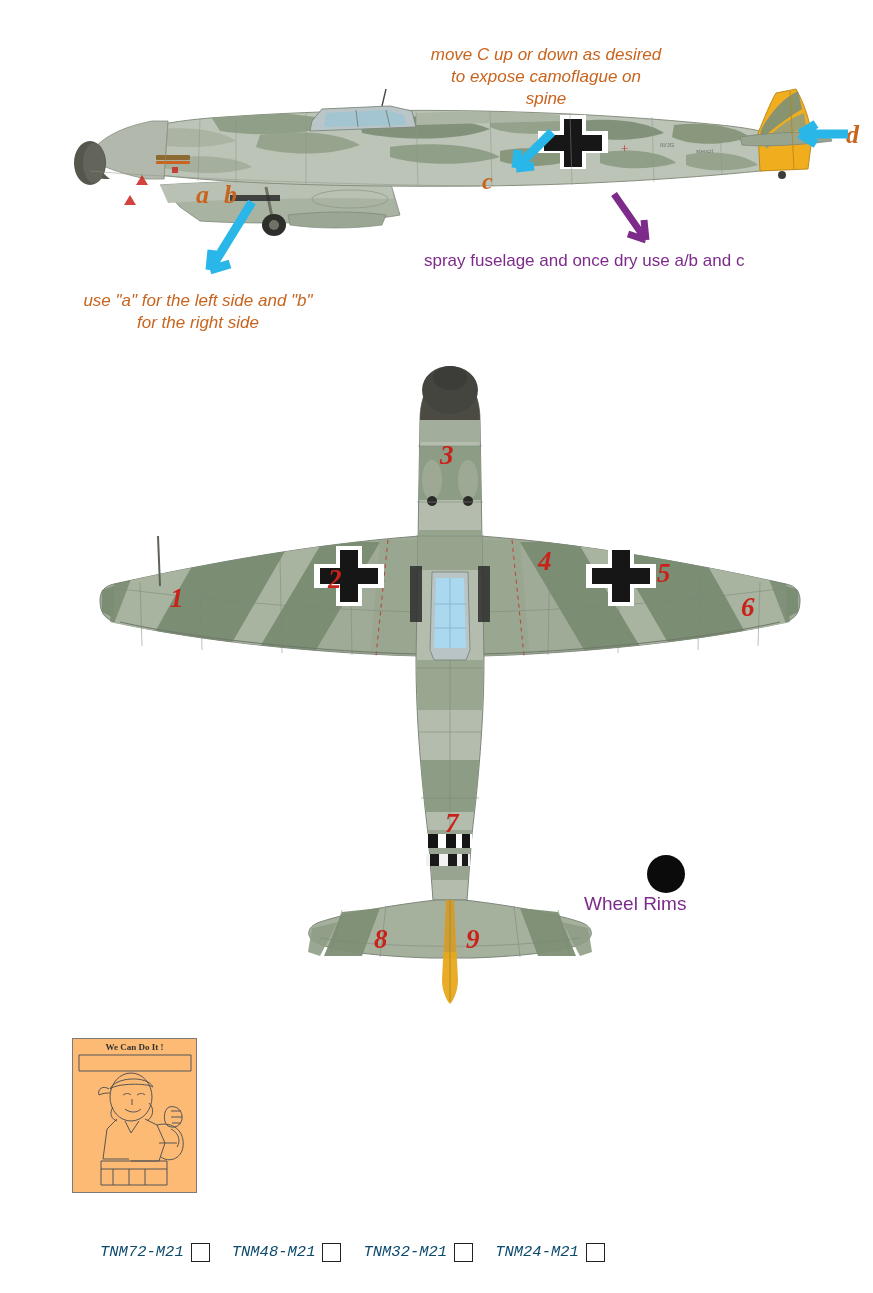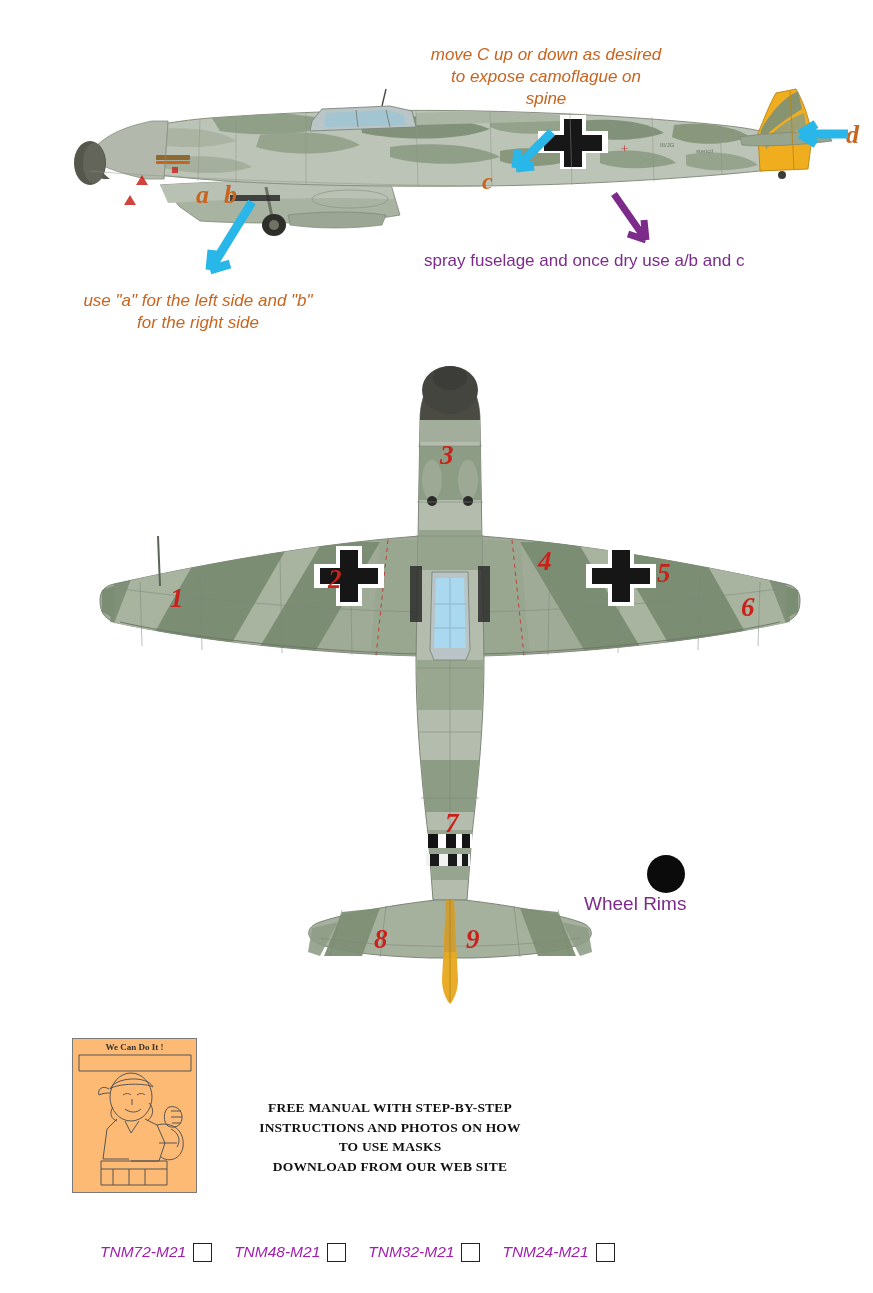--- a/index.html
+++ b/index.html
@@ -97,24 +97,24 @@
     left: 100px; top: 1235px;
     width: 680px; height: 34px;
     display: flex;
     align-items: center;
     gap: 22px;
   }
   .code-item {
     display: flex; align-items: center; gap: 7px;
   }
   .code-label {
-    font-family: Liberation Sans, sans-serif;
+    font-family: Liberation Mono, monospace;
     font-style: italic;
     font-size: 15.5px;
-    color: #a21caf;
+    color: #0c4a6e;
     white-space: nowrap;
   }
   .code-box {
     width: 19px; height: 19px;
     border: 1.3px solid #222;
     background: #fff;
   }
 
   .wheel-rims-dot {
     position: absolute;
@@ -466,24 +466,20 @@
         <path d="M96,56 c8,-2 14,4 13,12 c-1,7 -8,10 -14,7 c-5,-3 -5,-16 1,-19 z"></path>
         <path d="M98,60 l10,0 M98,66 l11,0 M99,72 l9,0"></path>
 
         <path d="M28,110 L94,110 L94,134 L28,134 Z"></path>
         <path d="M28,118 L94,118"></path>
         <path d="M40,118 L40,134 M56,118 L56,134 M72,118 L72,134"></path>
       </g>
     </svg>
   </div>
 
-  <div class="manual-text" style="left:230px; top:1098px; width:320px; white-space: pre-line;">FREE MANUAL WITH STEP-BY-STEP
-INSTRUCTIONS AND PHOTOS ON HOW
-TO USE MASKS
-DOWNLOAD FROM OUR WEB SITE</div>
 
   <div class="codes">
     <div class="code-item">
       <span class="code-label">TNM72-M21</span>
       <span class="code-box"></span>
     </div>
     <div class="code-item">
       <span class="code-label">TNM48-M21</span>
       <span class="code-box"></span>
     </div>

